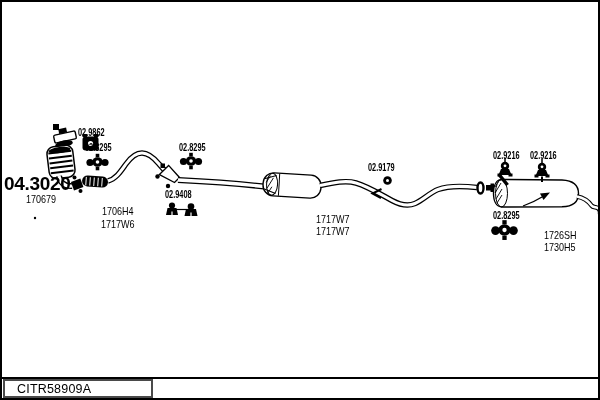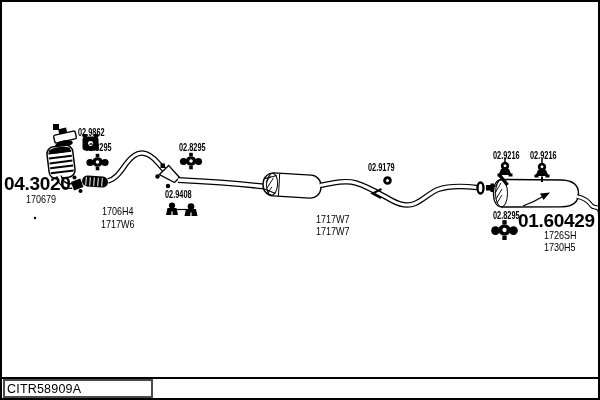--- a/index.html
+++ b/index.html
@@ -10,21 +10,21 @@
   }
   .stage svg{position:absolute;left:0;top:0;}
   .lbl{position:absolute;line-height:1;white-space:nowrap;color:#000;}
   .big{font-size:19px;font-weight:bold;letter-spacing:-0.3px;}
   .pn{font-size:10.5px;font-weight:bold;transform:scaleX(0.70);transform-origin:0 0;}
   .ref{font-size:11px;transform:scaleX(0.82);transform-origin:0 0;}
   .divider{position:absolute;left:0;top:375px;width:596px;height:2px;background:#000;}
   .code-box{
     position:absolute;left:1px;top:377px;width:150px;height:19px;box-sizing:border-box;
     border:2px solid #4a4a4a;background:#fff;display:flex;align-items:center;
-    padding-left:2px;font-size:12.5px;letter-spacing:0.2px;
+    padding-left:12px;font-size:12.5px;letter-spacing:0.2px;
   }
 </style>
 </head>
 <body>
 
 <div class="stage">
 
   <svg width="596" height="375" viewBox="0 0 596 375">
 
     <rect x="51" y="122" width="6" height="6" fill="#000"></rect>
@@ -172,21 +172,20 @@
 
   <div class="lbl big" style="left:2px;top:172px">04.3020</div>
   <div class="lbl ref" style="left:24px;top:192px">170679</div>
 
   <div class="lbl ref" style="left:100px;top:204px">1706H4</div>
   <div class="lbl ref" style="left:99px;top:217px">1717W6</div>
 
   <div class="lbl ref" style="left:314px;top:212px">1717W7</div>
   <div class="lbl ref" style="left:314px;top:224px">1717W7</div>
 
-  <div class="lbl big" style="left:516px;top:209px">01.60429</div>
   <div class="lbl ref" style="left:542px;top:228px">1726SH</div>
   <div class="lbl ref" style="left:542px;top:240px">1730H5</div>
 
   <div class="lbl pn" style="left:76px;top:125px">02.9862</div>
   <div class="lbl pn" style="left:83px;top:140px">02.8295</div>
   <div class="lbl pn" style="left:177px;top:140px">02.8295</div>
   <div class="lbl pn" style="left:163px;top:187px">02.9408</div>
   <div class="lbl pn" style="left:366px;top:160px">02.9179</div>
   <div class="lbl pn" style="left:491px;top:148px">02.9216</div>
   <div class="lbl pn" style="left:528px;top:148px">02.9216</div>

